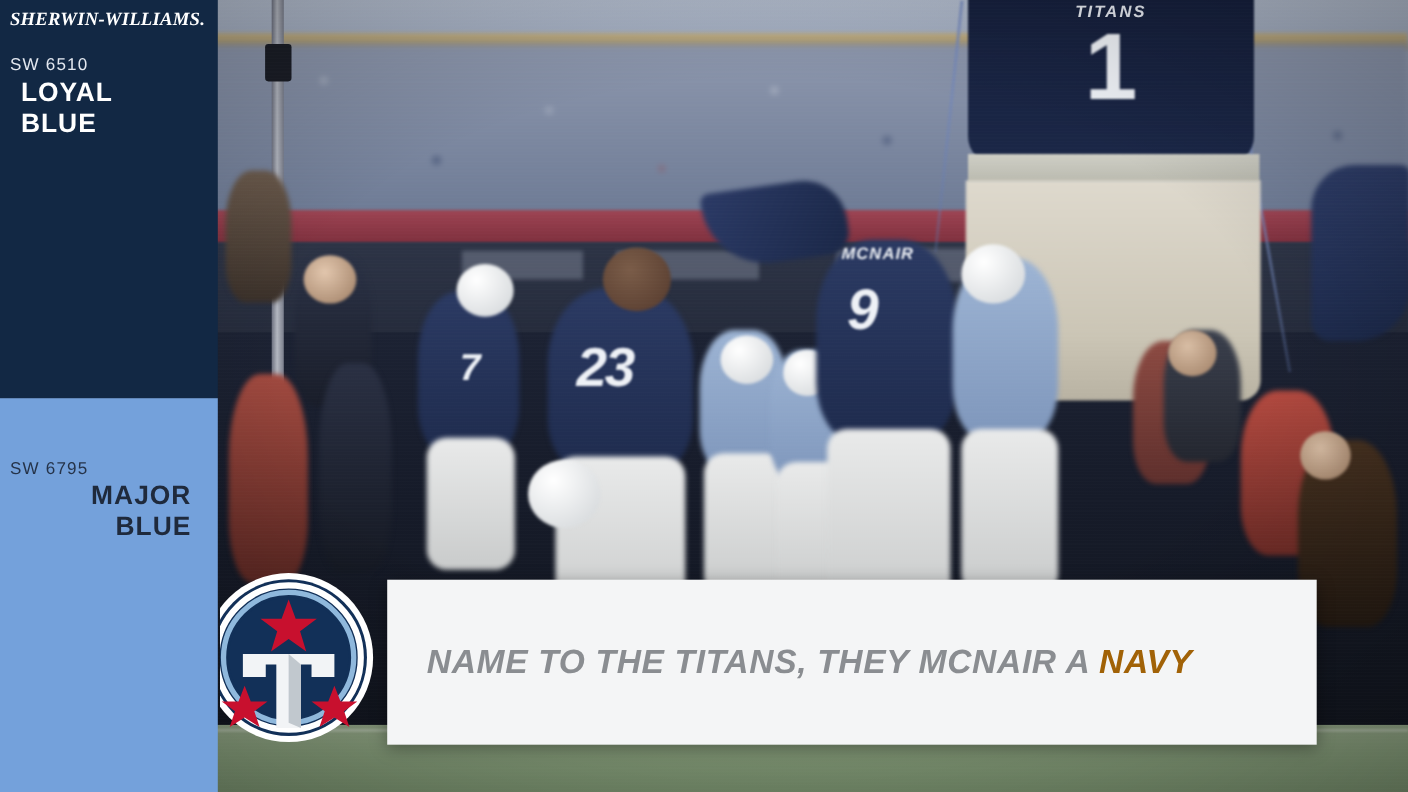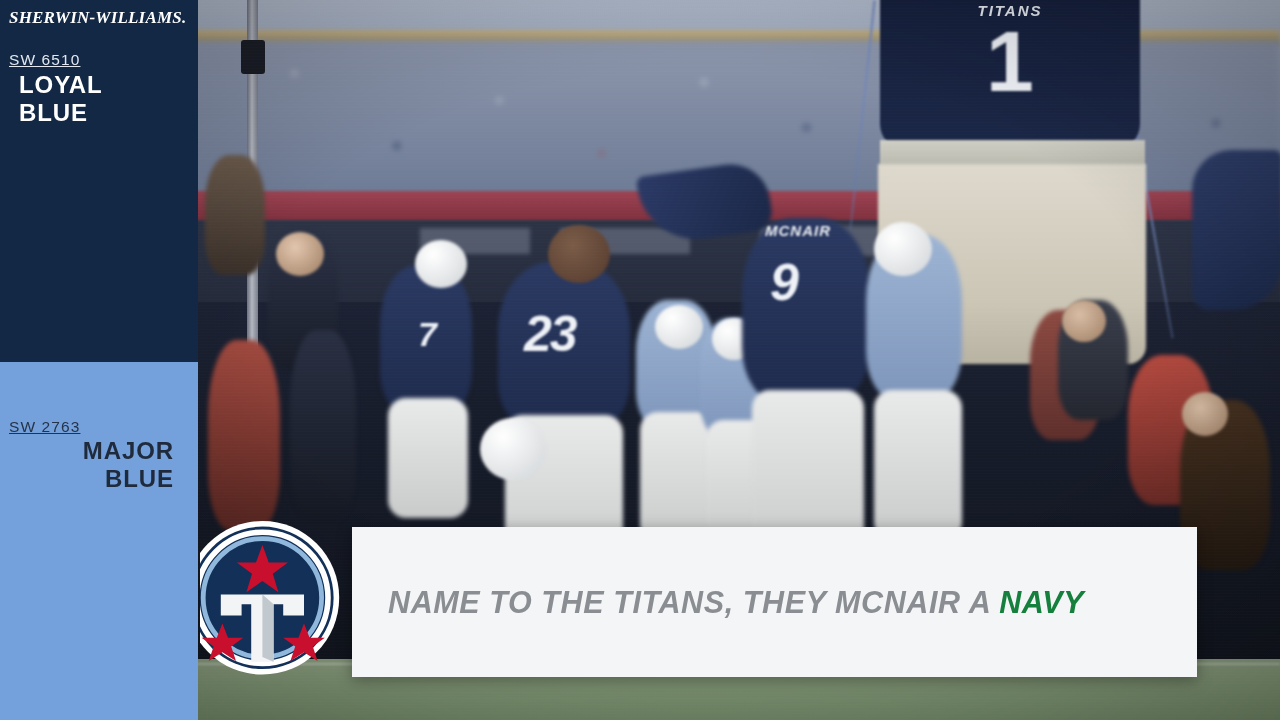--- a/index.html
+++ b/index.html
@@ -99,21 +99,21 @@
   #sidebar { position:absolute; left:0; top:0; width:174px; height:720px; z-index:5; }
   .swatch { position:absolute; left:0; width:198px; padding:0 10px; }
   .swatch-top { top:0; height:362px; background:#122844; }
   .swatch-bottom { top:362px; height:358px; background:#74a1db; }
 
   .sw-logo { position:absolute; left:9px; top:8px; color:#ffffff;
              font-family:"Liberation Serif", serif; font-style:italic; font-weight:bold;
              font-size:17px; letter-spacing:.2px; white-space:nowrap; }
 
   .sw-code { position:absolute; left:9px; font-size:15.5px; letter-spacing:1.1px;
-             font-weight:normal;text-decoration:underline; }
+             font-weight:normal; }
   .sw-name { position:absolute; left:9px; font-size:24px; font-weight:bold;
              letter-spacing:.9px; }
 
   .sw-code-top { top:51px; color:#e3e8f0; }
   .sw-name-top { top:71px; color:#ffffff;margin-left:10px; }
   .sw-code-bot { top:418px; color:#253349; }
   .sw-name-bot { top:437px; color:#1f2a3c;text-align:right; }
 
   
   #titans-logo { position:absolute; left:196px; top:521px; width:168px; height:160px;
@@ -121,21 +121,21 @@
 
   
   #caption { position:absolute; left:352px; top:527px; width:845px; height:150px;
              background:#f4f5f6; z-index:6;
              box-shadow:0 3px 14px rgba(0,0,0,.35);
              display:flex; align-items:center; }
   #caption-inner { padding:0 34px 0 36px; }
   .cap-line { font-size:30.5px; line-height:40px; font-weight:bold; font-style:italic;
               color:#8a8d91; letter-spacing:.6px;
               font-family:"Liberation Sans", sans-serif; }
-  .cap-hl { color:#15803d; }
+  .cap-hl { color:#a16207; }
 </style>
 </head>
 <body>
 
 <div id="stage">
 
   <div id="photo">
 
     <div class="haze"></div>
     <div class="fascia"></div>
@@ -215,21 +215,21 @@
   <div id="sidebar">
 
     <div class="swatch swatch-top"></div>
     <div class="swatch swatch-bottom"></div>
 
     <div class="sw-logo">SHERWIN-WILLIAMS.</div>
 
     <div class="sw-code sw-code-top">SW 6510</div>
     <div class="sw-name sw-name-top">LOYAL BLUE</div>
 
-    <div class="sw-code sw-code-bot">SW 2763</div>
+    <div class="sw-code sw-code-bot">SW 6795</div>
     <div class="sw-name sw-name-bot">MAJOR BLUE</div>
   </div>
 
   <div id="titans-logo">
     <svg viewBox="0 0 200 200" width="168" height="160" aria-hidden="true">
       <defs>
         <clipPath id="clipbox">
             <rect x="0" y="0" width="200" height="196"></rect>
           </clipPath>
       </defs>

